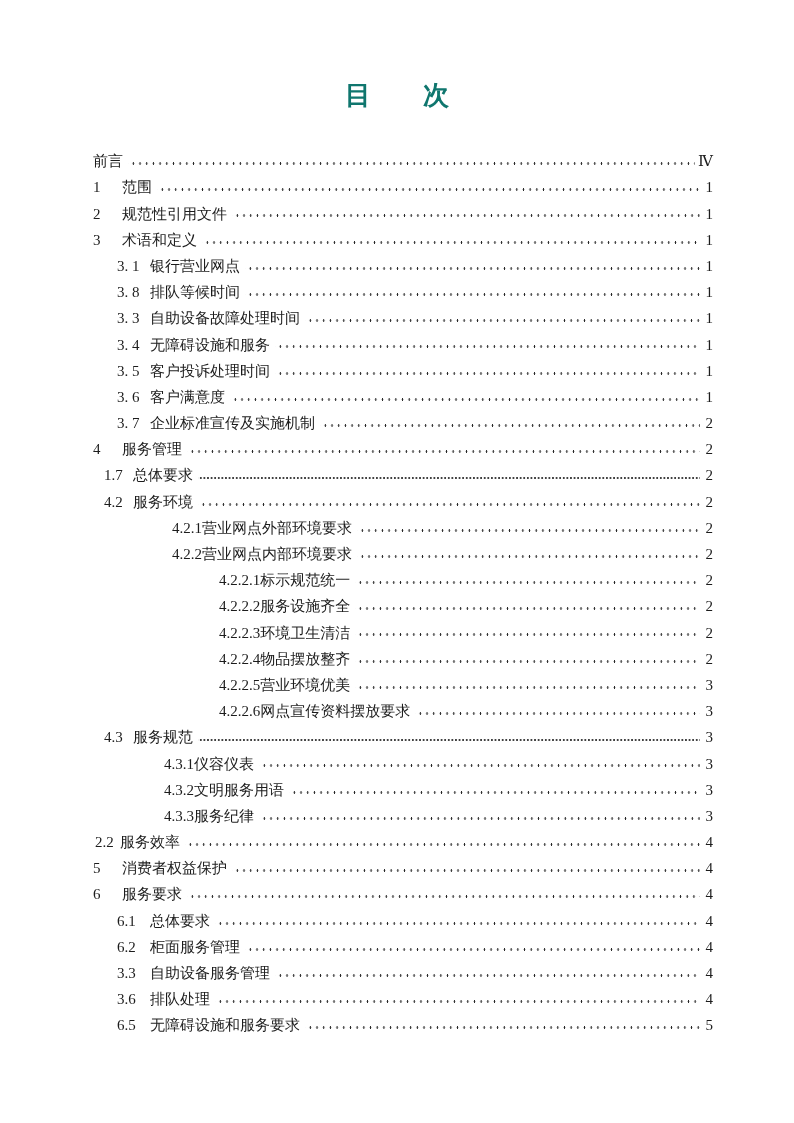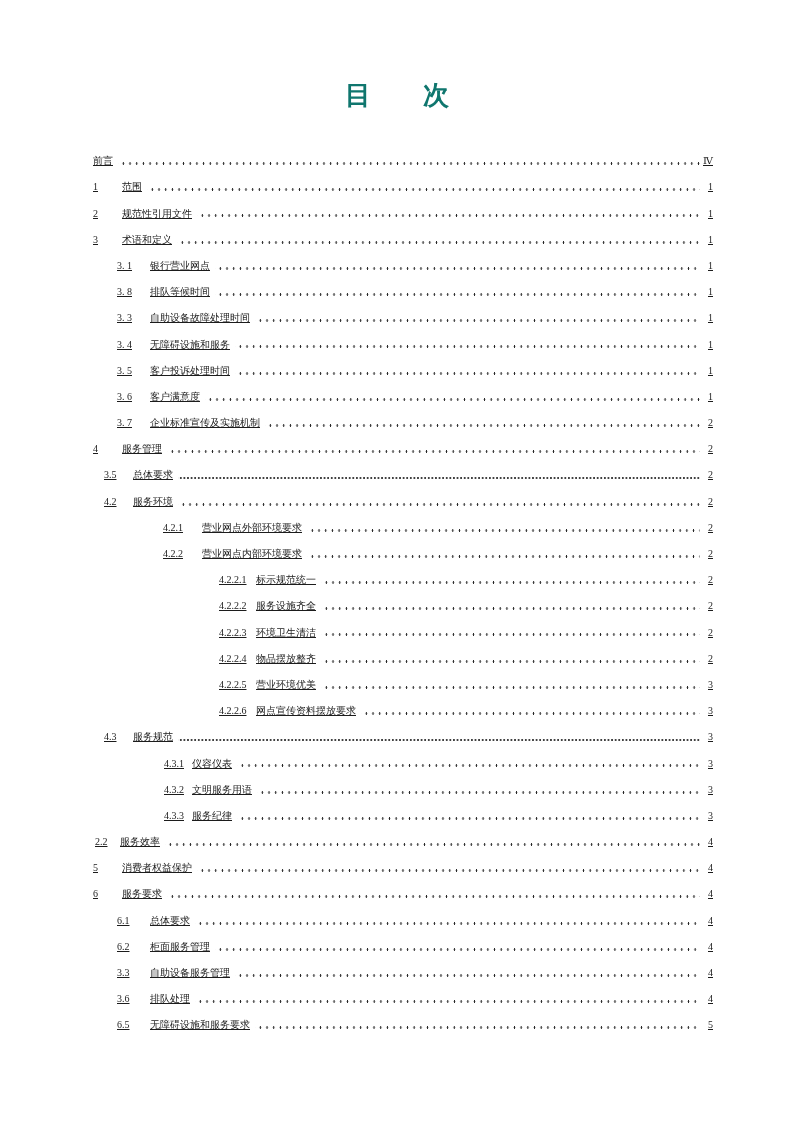--- a/index.html
+++ b/index.html
@@ -31,35 +31,34 @@
   .toc {
     position: absolute;
     top: 145px;
     left: 93px;
     width: 620px;
   }
   .row {
     display: flex;
     align-items: flex-end;
     height: 26.2px;
-    font-size: 10px;
+    font-size: 15px;
     line-height: 20px;
     white-space: nowrap;
-    text-decoration: underline;
   }
   .num, .label, .pg {
     flex: 0 0 auto;
     line-height: 20px;
   }
   
   .d0  { padding-left: 0; }    .d0  .num { min-width: 29px; }
   .d1  { padding-left: 24px; } .d1  .num { min-width: 33px; }
   .d1a { padding-left: 11px; } .d1a .num { min-width: 29px; }
   .d1b { padding-left: 2px; }  .d1b .num { min-width: 25px; }
-  .d2  { padding-left: 70px; } .d2  .num { min-width: 39px; }
+  .d2  { padding-left: 70px; } .d2  .num { min-width: 39px; text-align: right; }
   .d2b { padding-left: 71px; justify-content: space-between; } .d2b .num { min-width: 28px; }
   .d3  { padding-left: 126px; }.d3  .num { min-width: 37px; }
   
   .leader {
     flex: 1 1 auto;
     min-width: 10px;
     align-self: stretch;
     margin-left: 5px;
     margin-right: 3px;
     background-image: radial-gradient(circle closest-side, #222222 70%, rgba(0,0,0,0) 75%);
@@ -149,21 +148,21 @@
     <span class="leader"></span>
     <span class="pg">2</span>
   </div>
       <div class="row d0 leader-dots">
     <span class="num">4</span>
     <span class="label">服务管理</span>
     <span class="leader"></span>
     <span class="pg">2</span>
   </div>
       <div class="row d1a leader-fine">
-    <span class="num">3.5</span>
+    <span class="num">1.7</span>
     <span class="label">总体要求</span>
     <span class="leader"></span>
     <span class="pg">2</span>
   </div>
       <div class="row d1a leader-dots">
     <span class="num">4.2</span>
     <span class="label">服务环境</span>
     <span class="leader"></span>
     <span class="pg">2</span>
   </div>

